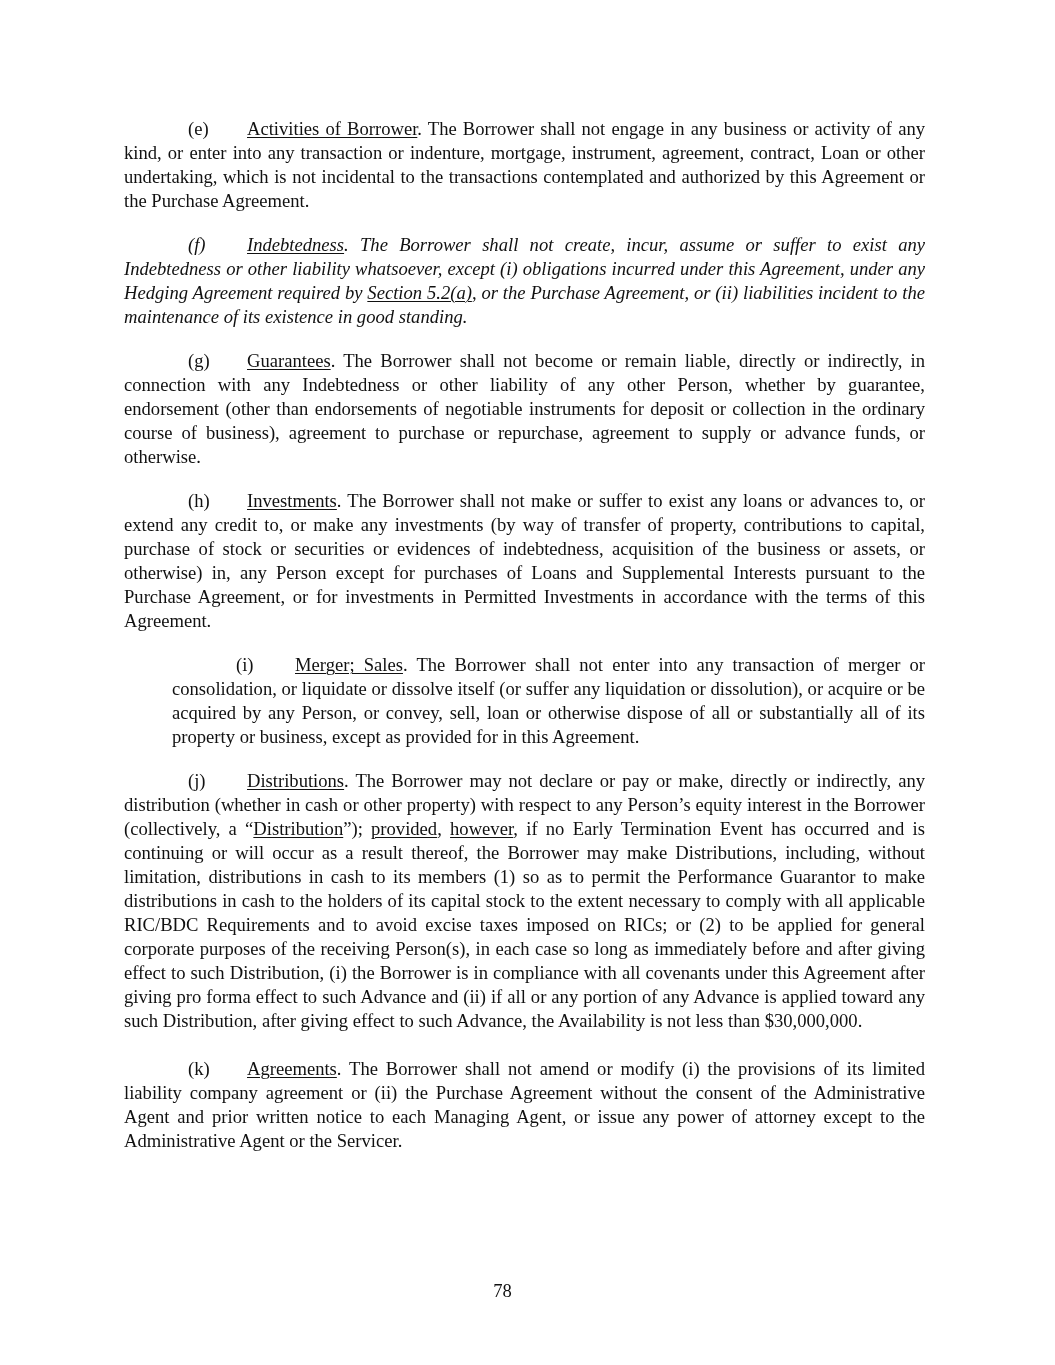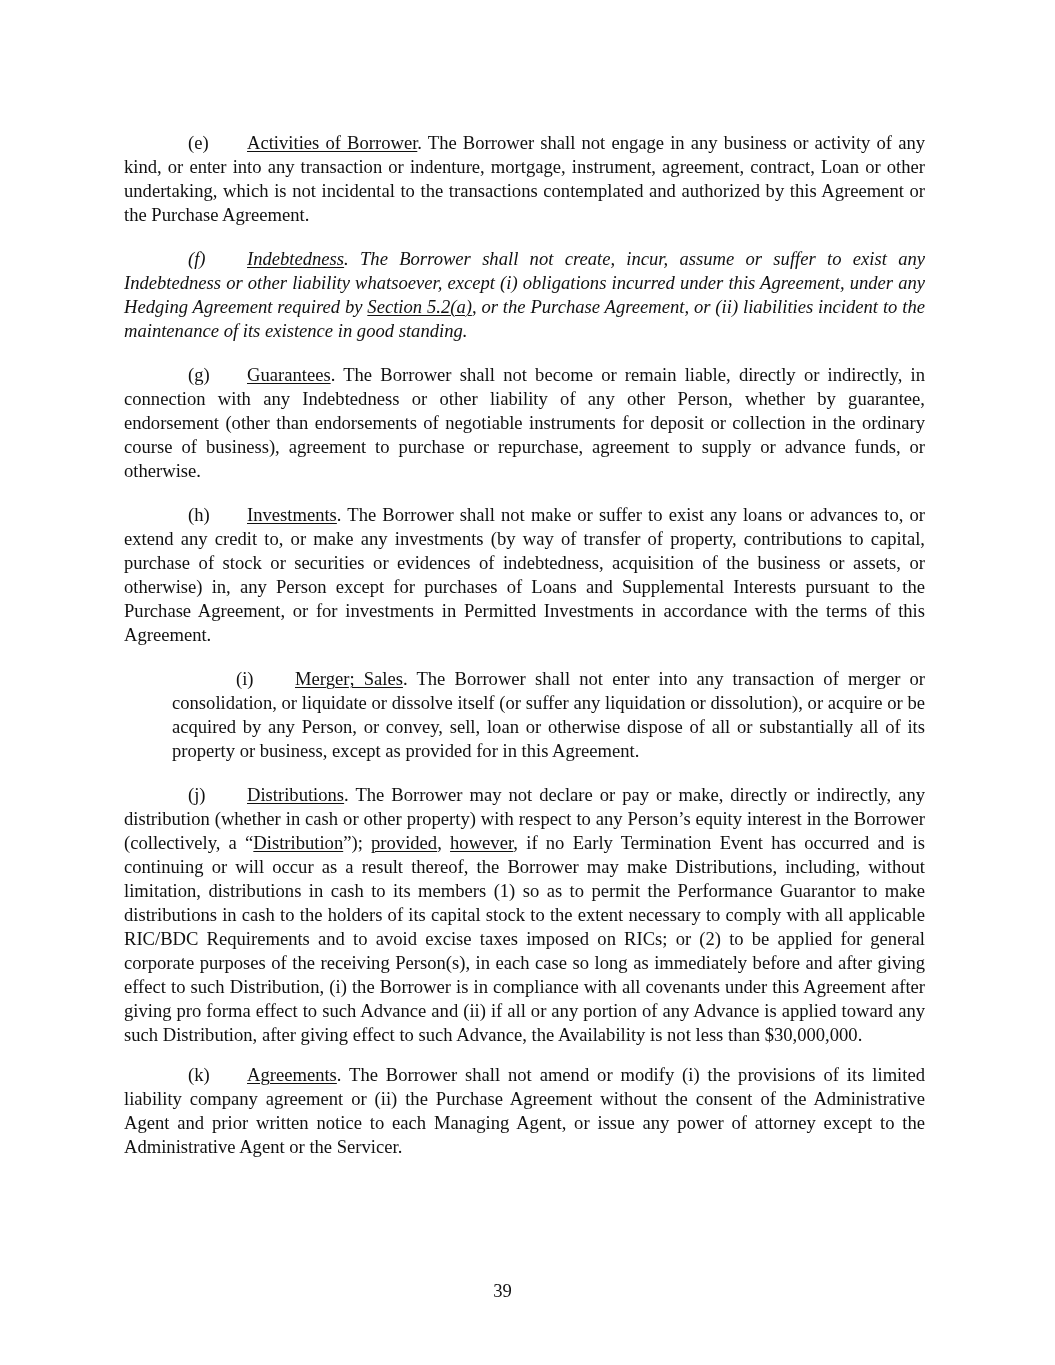--- a/index.html
+++ b/index.html
@@ -1,28 +1,28 @@
 <!DOCTYPE html>
 <html><head>
 <meta charset="utf-8">
 <style>
   html, body { margin: 0; padding: 0; background: #ffffff; }
   body { width: 1055px; height: 1365px; position: relative; overflow: hidden; }
   .page {
-    position: absolute; left: 124px; top: 131px; width: 801px;
+    position: absolute; left: 124px; top: 117px; width: 801px;
     font-family: "Liberation Serif", serif;
     font-size: 18.6px; line-height: 24px; color: #111111;
   }
   .para { text-align: justify; margin: 0; text-indent: 64px; }
   .para.e { margin-bottom: 20px; }
   .para.f { margin-bottom: 20px; font-style: italic; }
   .para.g { margin-bottom: 20px; font-family: Liberation Serif, serif; }
   .para.h { margin-bottom: 20px; }
   .para.i { margin-bottom: 20px; margin-left: 48px; }
-  .para.j { margin-bottom: 16px; }
+  .para.j { margin-bottom: 24px; }
   .label { display: inline-block; width: 59px; text-indent: 0; }
   .u { text-decoration: underline; text-underline-offset: 2px; text-decoration-thickness: 1px; }
   .pagenum {
     position: absolute; top: 1280px; left: 0; width: 1005px; text-align: center;
     font-family: "Liberation Serif", serif; font-size: 18.6px; color: #111111;
   }
 </style>
 </head>
 <body>
 
@@ -37,13 +37,13 @@
   <p class="para h"><span class="label">(h)</span><span class="u">Investments</span><span>.  The Borrower shall not make or suffer to exist any loans or advances to, or extend any credit to, or make any investments (by way of transfer of property, contributions to capital, purchase of stock or securities or evidences of indebtedness, acquisition of the business or assets, or otherwise) in, any Person except for purchases of Loans and Supplemental Interests pursuant to the Purchase Agreement, or for investments in Permitted Investments in accordance with the terms of this Agreement.</span></p>
 
   <p class="para i"><span class="label">(i)</span><span class="u">Merger; Sales</span><span>.  The Borrower shall not enter into any transaction of merger or consolidation, or liquidate or dissolve itself (or suffer any liquidation or dissolution), or acquire or be acquired by any Person, or convey, sell, loan or otherwise dispose of all or substantially all of its property or business, except as provided for in this Agreement.</span></p>
 
   <p class="para j"><span class="label">(j)</span><span class="u">Distributions</span><span>.  The Borrower may not declare or pay or make, directly or indirectly, any distribution (whether in cash or other property) with respect to any Person’s equity interest in the Borrower (collectively, a “</span><span class="u">Distribution</span><span>”); </span><span class="u">provided</span><span>, </span><span class="u">however</span><span>, if no Early Termination Event has occurred and is continuing or will occur as a result thereof, the Borrower may make Distributions, including, without limitation, distributions in cash to its members (1) so as to permit the Performance Guarantor to make distributions in cash to the holders of its capital stock to the extent necessary to comply with all applicable RIC/BDC Requirements and to avoid excise taxes imposed on RICs; or (2) to be applied for general corporate purposes of the receiving Person(s), in each case so long as immediately before and after giving effect to such Distribution, (i) the Borrower is in compliance with all covenants under this Agreement after giving pro forma effect to such Advance and (ii) if all or any portion of any Advance is applied toward any such Distribution, after giving effect to such Advance, the Availability is not less than $30,000,000.</span></p>
 
   <p class="para k"><span class="label">(k)</span><span class="u">Agreements</span><span>.  The Borrower shall not amend or modify (i) the provisions of its limited liability company agreement or (ii) the Purchase Agreement without the consent of the Administrative Agent and prior written notice to each Managing Agent, or issue any power of attorney except to the Administrative Agent or the Servicer.</span></p>
 
 </div>
 
-<div class="pagenum">39</div>
+<div class="pagenum">78</div>
 
 </body></html>

